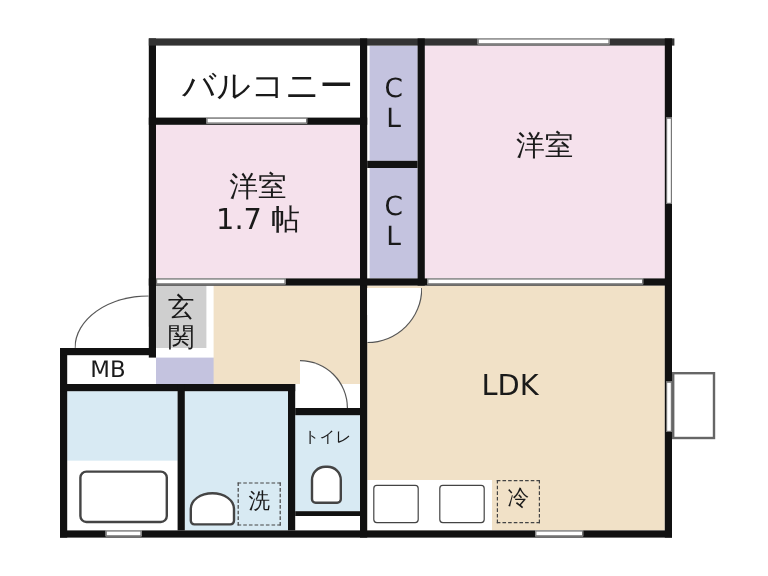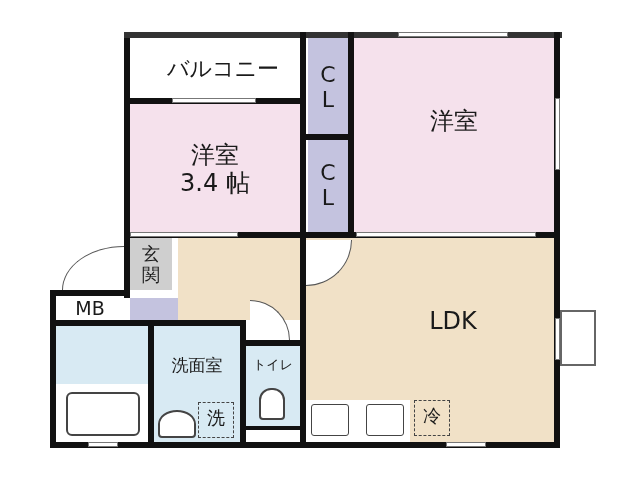--- a/index.html
+++ b/index.html
@@ -15,71 +15,70 @@
   .blue{background:#d8eaf3;}
   .gray{background:#cfcfcf;}
   .wht{background:#fff;}
 </style>
 </head>
 <body>
 
 <div class="abs" style="left:0;top:0;width:640px;height:480px;">
 
   <div class="room wht" style="left:130px;top:38px;width:170px;height:60px;"></div>
-  <div class="label" style="left:130px;top:56px;width:186px;font-size:22px;">バルコニー</div>
+  <div class="label" style="left:130px;top:56px;width:186px;font-size:28px;">バルコニー</div>
 
   <div class="room lav" style="left:308px;top:38px;width:40px;height:96px;"></div>
   <div class="label" style="left:308px;top:62px;width:40px;font-size:22px;">
     <div>C</div>
     <div>L</div>
   </div>
 
   <div class="room lav" style="left:308px;top:140px;width:40px;height:92px;"></div>
   <div class="label" style="left:308px;top:160px;width:40px;font-size:22px;">
     <div>C</div>
     <div>L</div>
   </div>
 
   <div class="room pink" style="left:130px;top:104px;width:170px;height:128px;"></div>
   <div class="label" style="left:130px;top:142px;width:170px;font-size:24px;">
     <div>洋室</div>
-    <div>3.4 帖</div>
+    <div>1.7 帖</div>
   </div>
 
   <div class="room pink" style="left:354px;top:38px;width:200px;height:194px;"></div>
   <div class="label" style="left:354px;top:108px;width:200px;font-size:24px;">
     <div>洋室</div>
   </div>
 
   <div class="room gray" style="left:130px;top:238px;width:42px;height:52px;"></div>
-  <div class="label" style="left:140px;top:244px;width:22px;font-size:18px;">玄関</div>
+  <div class="label" style="left:140px;top:244px;width:22px;font-size:22px;">玄関</div>
   <div class="room lav" style="left:130px;top:298px;width:54px;height:22px;"></div>
 
   <div class="room beige" style="left:178px;top:238px;width:122px;height:82px;"></div>
 
   <div class="room wht" style="left:56px;top:296px;width:68px;height:24px;"></div>
   <div class="label" style="left:56px;top:298px;width:68px;font-size:19px;">MB</div>
 
   <div class="room blue" style="left:56px;top:326px;width:92px;height:58px;"></div>
   <div class="room wht" style="left:56px;top:384px;width:92px;height:58px;"></div>
   <div class="abs" style="left:66px;top:392px;width:74px;height:44px;border:2px solid #444;border-radius:6px;"></div>
 
   <div class="room blue" style="left:154px;top:326px;width:86px;height:116px;"></div>
-  <div class="label" style="left:154px;top:356px;width:86px;font-size:17px;">洗面室</div>
   <div class="abs" style="left:158px;top:410px;width:38px;height:28px;border:2px solid #444;border-radius:50% 50% 4px 4px;background:#fff;"></div>
   <div class="abs" style="left:198px;top:402px;width:36px;height:36px;border:1.5px dashed #444;"></div>
   <div class="label" style="left:198px;top:408px;width:36px;font-size:18px;">洗</div>
 
   <div class="room blue" style="left:246px;top:346px;width:54px;height:80px;"></div>
   <div class="label" style="left:246px;top:358px;width:54px;font-size:13px;">トイレ</div>
   <div class="abs" style="left:259px;top:388px;width:26px;height:32px;border:2px solid #444;border-radius:12px 12px 4px 4px;background:#fff;"></div>
   <div class="room wht" style="left:246px;top:430px;width:54px;height:10px;"></div>
 
   <div class="room beige" style="left:306px;top:238px;width:248px;height:204px;"></div>
-  <div class="label" style="left:318px;top:308px;width:270px;font-size:24px;">
+  <div class="label" style="left:290px;top:308px;width:270px;font-size:24px;">
     <div>LDK</div>
   </div>
   <div class="room wht" style="left:306px;top:400px;width:104px;height:42px;"></div>
   <div class="abs" style="left:311px;top:404px;width:38px;height:32px;border:1.5px solid #444;border-radius:3px;background:#fff;"></div>
   <div class="abs" style="left:366px;top:404px;width:38px;height:32px;border:1.5px solid #444;border-radius:3px;background:#fff;"></div>
   <div class="abs" style="left:414px;top:400px;width:36px;height:36px;border:1.5px dashed #444;"></div>
   <div class="label" style="left:414px;top:406px;width:36px;font-size:18px;">冷</div>
 
   <div class="abs" style="left:560px;top:310px;width:36px;height:56px;border:2px solid #666;background:#fff;"></div>
 

